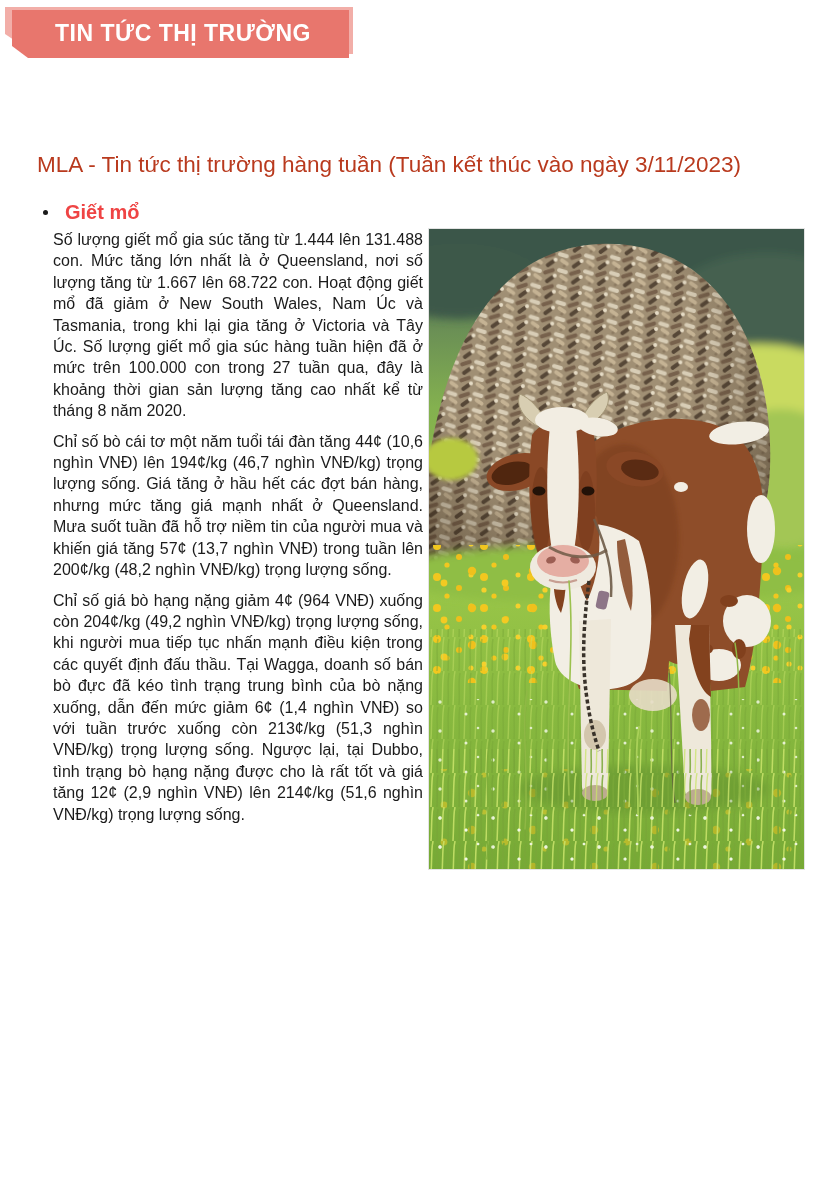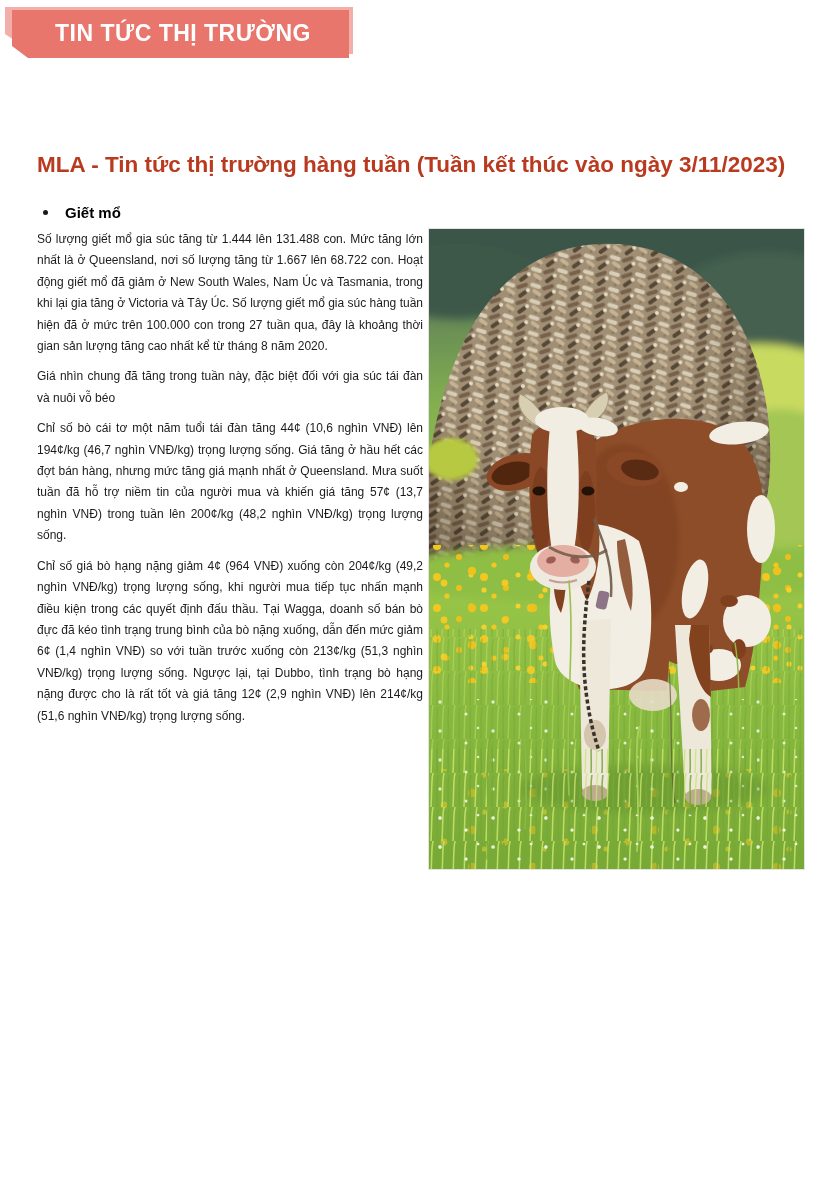--- a/index.html
+++ b/index.html
@@ -11,26 +11,26 @@
   .banner-shadow{position:absolute;inset:0;background:#F2AEA8;
     clip-path:polygon(0 0,100% 0,100% 100%,30px 100%,0 calc(100% - 20px));}
   .banner-main{position:absolute;left:7px;top:3px;width:337px;height:48px;background:#E8766D;
     clip-path:polygon(0 0,100% 0,100% 100%,16px 100%,0 calc(100% - 12px));}
   .banner-label{position:absolute;left:18px;top:3px;width:320px;height:46px;
     display:flex;align-items:center;justify-content:center;
     color:#ffffff;font-weight:bold;font-size:23px;letter-spacing:.5px;white-space:nowrap;}
 
   
   .title{position:absolute;left:37px;top:150px;width:778px;margin:0;
-    font-size:22.5px;line-height:30px;font-weight:bold;color:#B93A1E;}
+    font-size:22.5px;line-height:30px;font-weight:normal;color:#B93A1E;}
   .col{position:absolute;left:37px;top:197px;width:386px;}
   .h-row{display:flex;align-items:center;margin:4px 0 6px 6px;height:22px;}
   .dot{width:5px;height:5px;border-radius:50%;background:#1a1a1a;margin-right:17px;flex:0 0 auto;}
-  .h-text{color:#000000;font-weight:bold;font-size:15px;text-align:right;}
-  .para{margin:0 0 9px 0;font-size:12px;line-height:21.4px;color:#1b1b1b;
+  .h-text{color:#ef4444;font-weight:bold;font-size:20px;text-align:right;}
+  .para{margin:0 0 9px 16px;font-size:16px;line-height:21.4px;color:#1b1b1b;
     text-align:justify;text-justify:inter-word;}
 
   
   .photo{position:absolute;left:428px;top:228px;width:375px;height:640px;margin:0;
     border:1px solid #e3e3e3;overflow:hidden;background:#8dbf47;}
   .photo svg{display:block;}
   .credit{position:absolute;left:455px;top:878px;width:356px;
     font-style:italic;font-size:13.8px;line-height:19.5px;color:#1b1b1b;
     overflow-wrap:break-word;}
 </style>
@@ -47,21 +47,20 @@
 
   <h1 class="title">MLA - Tin tức thị trường hàng tuần (Tuần kết thúc vào ngày 3/11/2023)</h1>
 
   <div class="col">
     <div class="h-row">
       <span class="dot"></span>
       <span class="h-text">Giết mổ</span>
     </div>
     <p class="para">Số lượng giết mổ gia súc tăng từ 1.444 lên 131.488 con. Mức tăng lớn nhất là ở Queensland, nơi số lượng tăng từ 1.667 lên 68.722 con. Hoạt động giết mổ đã giảm ở New South Wales, Nam Úc và Tasmania, trong khi lại gia tăng ở Victoria và Tây Úc. Số lượng giết mổ gia súc hàng tuần hiện đã ở mức trên 100.000 con trong 27 tuần qua, đây là khoảng thời gian sản lượng tăng cao nhất kể từ tháng 8 năm 2020.</p>
 
-    <p class="para">Giá nhìn chung đã tăng trong tuần này, đặc biệt đối với gia súc tái đàn và nuôi vỗ béo</p>
     <p class="para">Chỉ số bò cái tơ một năm tuổi tái đàn tăng 44¢ (10,6 nghìn VNĐ) lên 194¢/kg (46,7 nghìn VNĐ/kg) trọng lượng sống. Giá tăng ở hầu hết các đợt bán hàng, nhưng mức tăng giá mạnh nhất ở Queensland. Mưa suốt tuần đã hỗ trợ niềm tin của người mua và khiến giá tăng 57¢ (13,7 nghìn VNĐ) trong tuần lên 200¢/kg (48,2 nghìn VNĐ/kg) trọng lượng sống.</p>
     <p class="para">Chỉ số giá bò hạng nặng giảm 4¢ (964 VNĐ) xuống còn 204¢/kg (49,2 nghìn VNĐ/kg) trọng lượng sống, khi người mua tiếp tục nhấn mạnh điều kiện trong các quyết định đấu thầu. Tại Wagga, doanh số bán bò đực đã kéo tình trạng trung bình của bò nặng xuống, dẫn đến mức giảm 6¢ (1,4 nghìn VNĐ) so với tuần trước xuống còn 213¢/kg (51,3 nghìn VNĐ/kg) trọng lượng sống. Ngược lại, tại Dubbo, tình trạng bò hạng nặng được cho là rất tốt và giá tăng 12¢ (2,9 nghìn VNĐ) lên 214¢/kg (51,6 nghìn VNĐ/kg) trọng lượng sống.</p>
   </div>
 
   <figure class="photo">
     <svg viewBox="0 0 375 640" width="375" height="640" preserveAspectRatio="none">
       <defs>
         <linearGradient id="bgGrad" x1="0" y1="0" x2="0" y2="1">
           <stop offset="0" stop-color="#3f5b4c"></stop>
           <stop offset="0.08" stop-color="#4d6b50"></stop>

